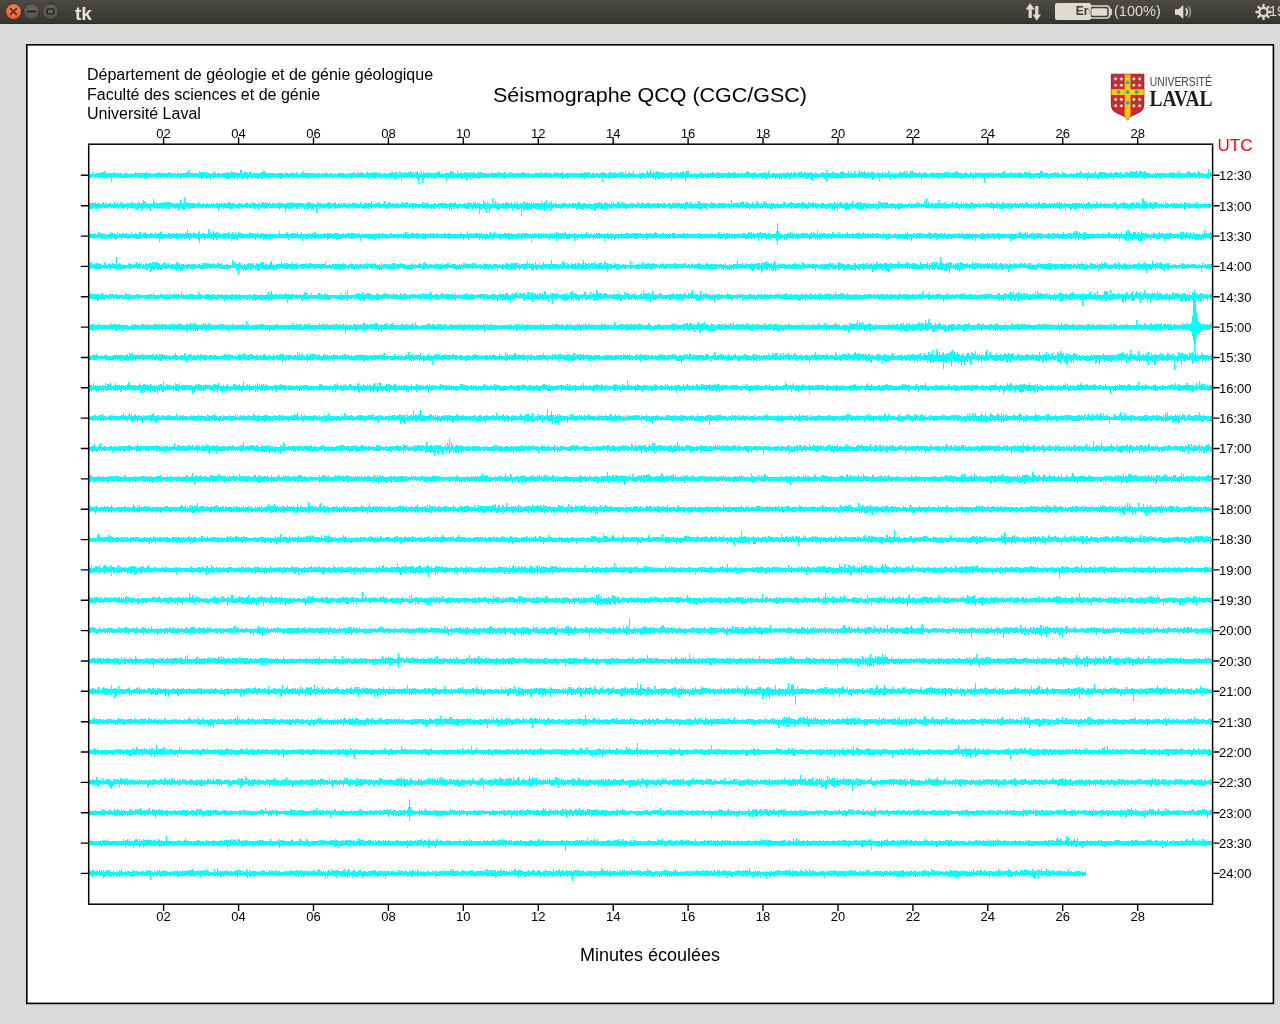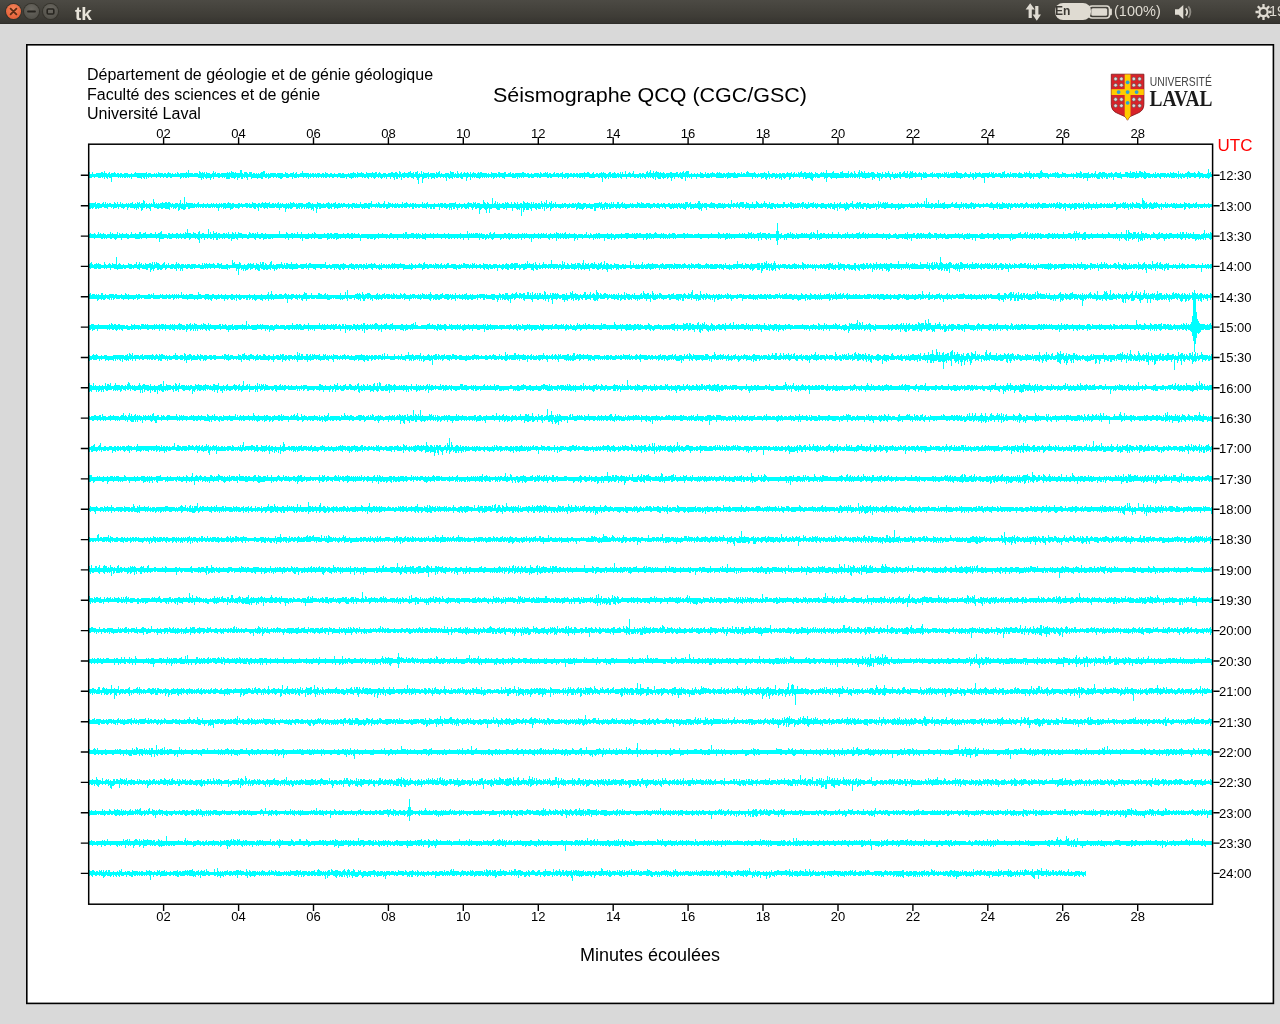--- a/index.html
+++ b/index.html
@@ -1,21 +1,21 @@
 <!DOCTYPE html>
 <html><head><meta charset="utf-8"><style>
 html,body{margin:0;padding:0;width:1280px;height:1024px;overflow:hidden;background:#d9d9d9;font-family:"Liberation Sans",sans-serif;}
 #tb{position:absolute;left:0;top:0;width:1280px;height:24px;background:linear-gradient(#4c4a44,#3e3c36 70%,#363430 95%,#2b2a26);}
 .btn{position:absolute;top:4px;width:15px;height:15px;border-radius:50%;}
 .close{left:6px;background:radial-gradient(circle at 50% 35%,#f4865c,#e8633a 70%);box-shadow:0 0 0 1px #35332c;}
 .norm{left:24px;background:radial-gradient(circle at 50% 35%,#6b6861,#54524b 75%);box-shadow:0 0 0 1px #35332c;}
 #tbtitle{position:absolute;left:75px;top:3px;color:#e8e4da;font-size:19px;font-weight:bold;}
 .ti{position:absolute;}
 .ttext{position:absolute;top:3px;font-size:14.5px;color:#dfdbd2;}
-#enbox{position:absolute;left:1055px;top:3px;width:36px;height:17px;line-height:17px;text-align:left;background:#dfdbd2;color:#3a3833;font-size:12px;font-weight:bold;border-radius:8px;}
+#enbox{position:absolute;left:1055px;top:3px;width:36px;height:17px;line-height:17px;text-align:right;background:#dfdbd2;color:#3a3833;font-size:12px;font-weight:bold;border-radius:2px;}
 #chart{position:absolute;left:0;top:0;}
 </style></head>
 <body>
 <div id="tb">
 <div class="btn close"><svg width="15" height="15" viewBox="0 0 15 15">
         <path d="M4.6 4.6L10.4 10.4M10.4 4.6L4.6 10.4" stroke="#5e2c14" stroke-width="1.8" stroke-linecap="round"></path>
       </svg></div>
 <div class="btn norm"><svg width="15" height="15" viewBox="0 0 15 15">
         <path d="M4 7.5h7" stroke="#26241f" stroke-width="1.8" stroke-linecap="round"></path>
       </svg></div>

